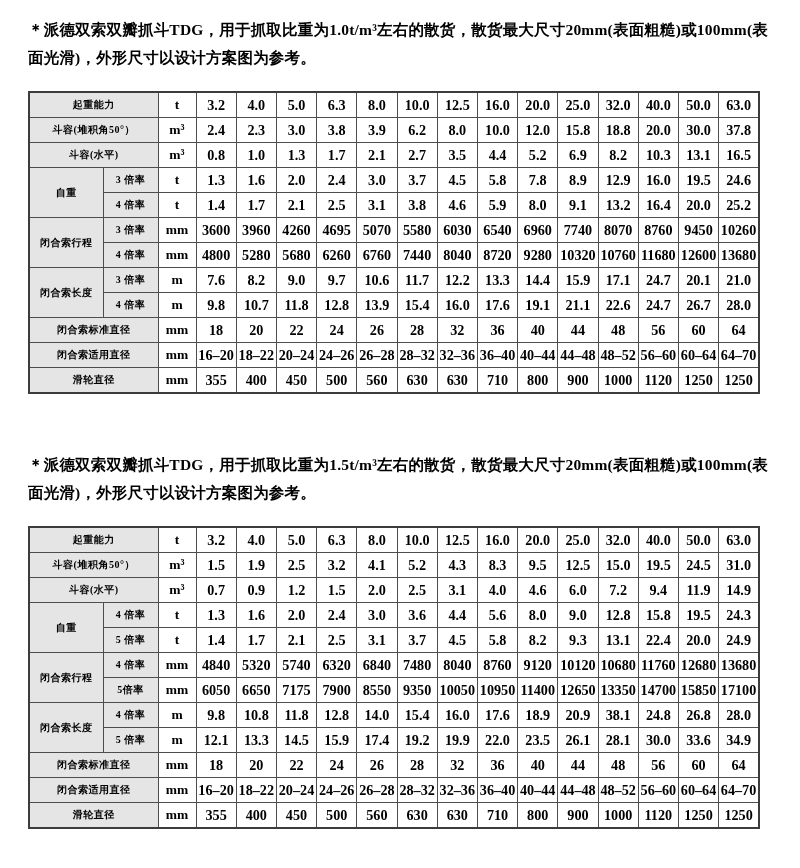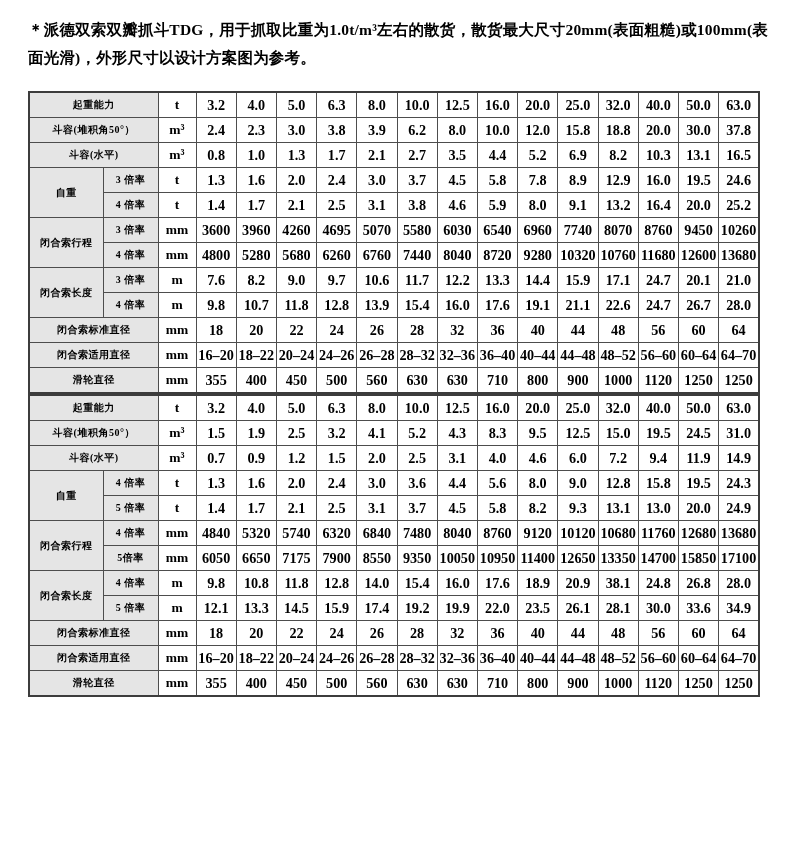--- a/index.html
+++ b/index.html
@@ -264,20 +264,21 @@
           <td class="val">800</td>
           <td class="val">900</td>
           <td class="val">1000</td>
           <td class="val">1120</td>
           <td class="val">1250</td>
           <td class="val">1250</td>
         </tr>
       </tbody>
   </table>
 
+  <p class="intro second">＊派德双索双瓣抓斗TDG，用于抓取比重为1.5t/m³左右的散货，散货最大尺寸20mm(表面粗糙)或100mm(表面光滑)，外形尺寸以设计方案图为参考。</p>
 
   <table class="spec">
     <colgroup>
       <col style="width:74px">
         <col style="width:55px">
         <col style="width:38px">
     </colgroup>
     <tbody>
         <tr>
           <td class="lbl" colspan="2">起重能力</td>
@@ -359,21 +360,21 @@
           <td class="val">1.7</td>
           <td class="val">2.1</td>
           <td class="val">2.5</td>
           <td class="val">3.1</td>
           <td class="val">3.7</td>
           <td class="val">4.5</td>
           <td class="val">5.8</td>
           <td class="val">8.2</td>
           <td class="val">9.3</td>
           <td class="val">13.1</td>
-          <td class="val">13.0</td>
+          <td class="val">22.4</td>
           <td class="val">20.0</td>
           <td class="val">24.9</td>
         </tr>
         <tr>
           <td class="lbl" rowspan="2">闭合索行程</td>
           <td class="lbl">4 倍率</td>
           <td class="unit">mm</td>
           <td class="val">4840</td>
           <td class="val">5320</td>
           <td class="val">5740</td>

